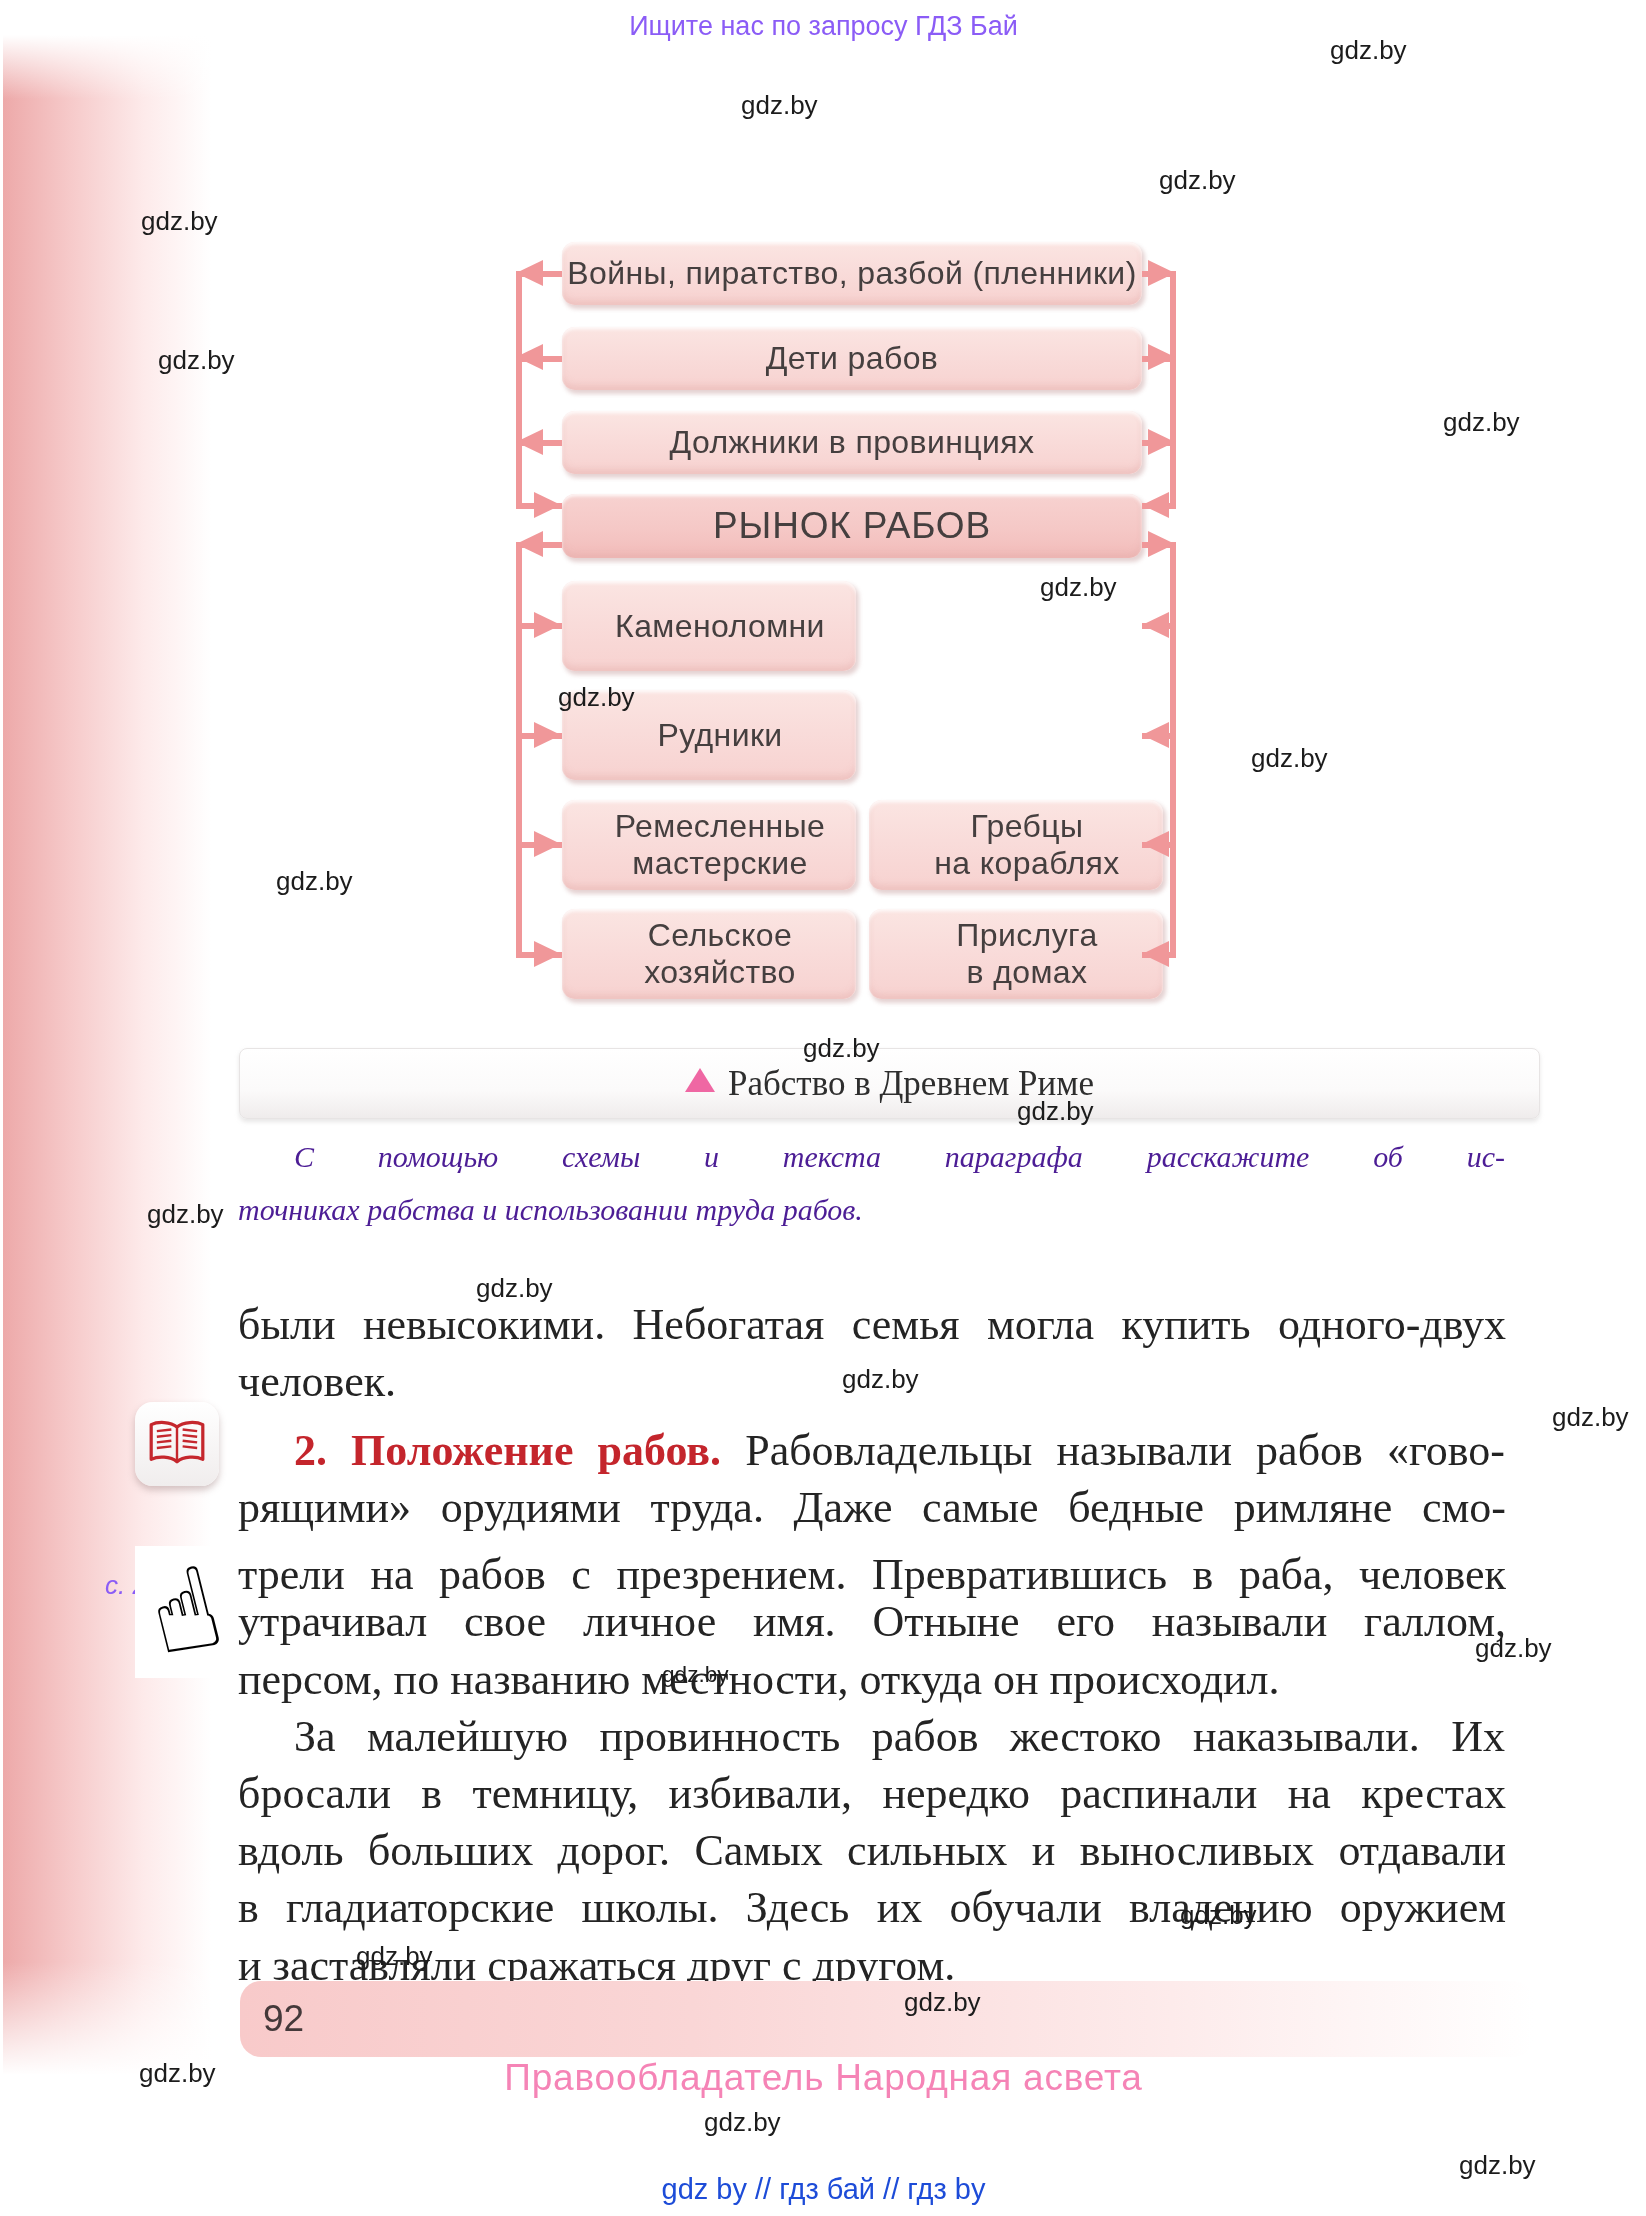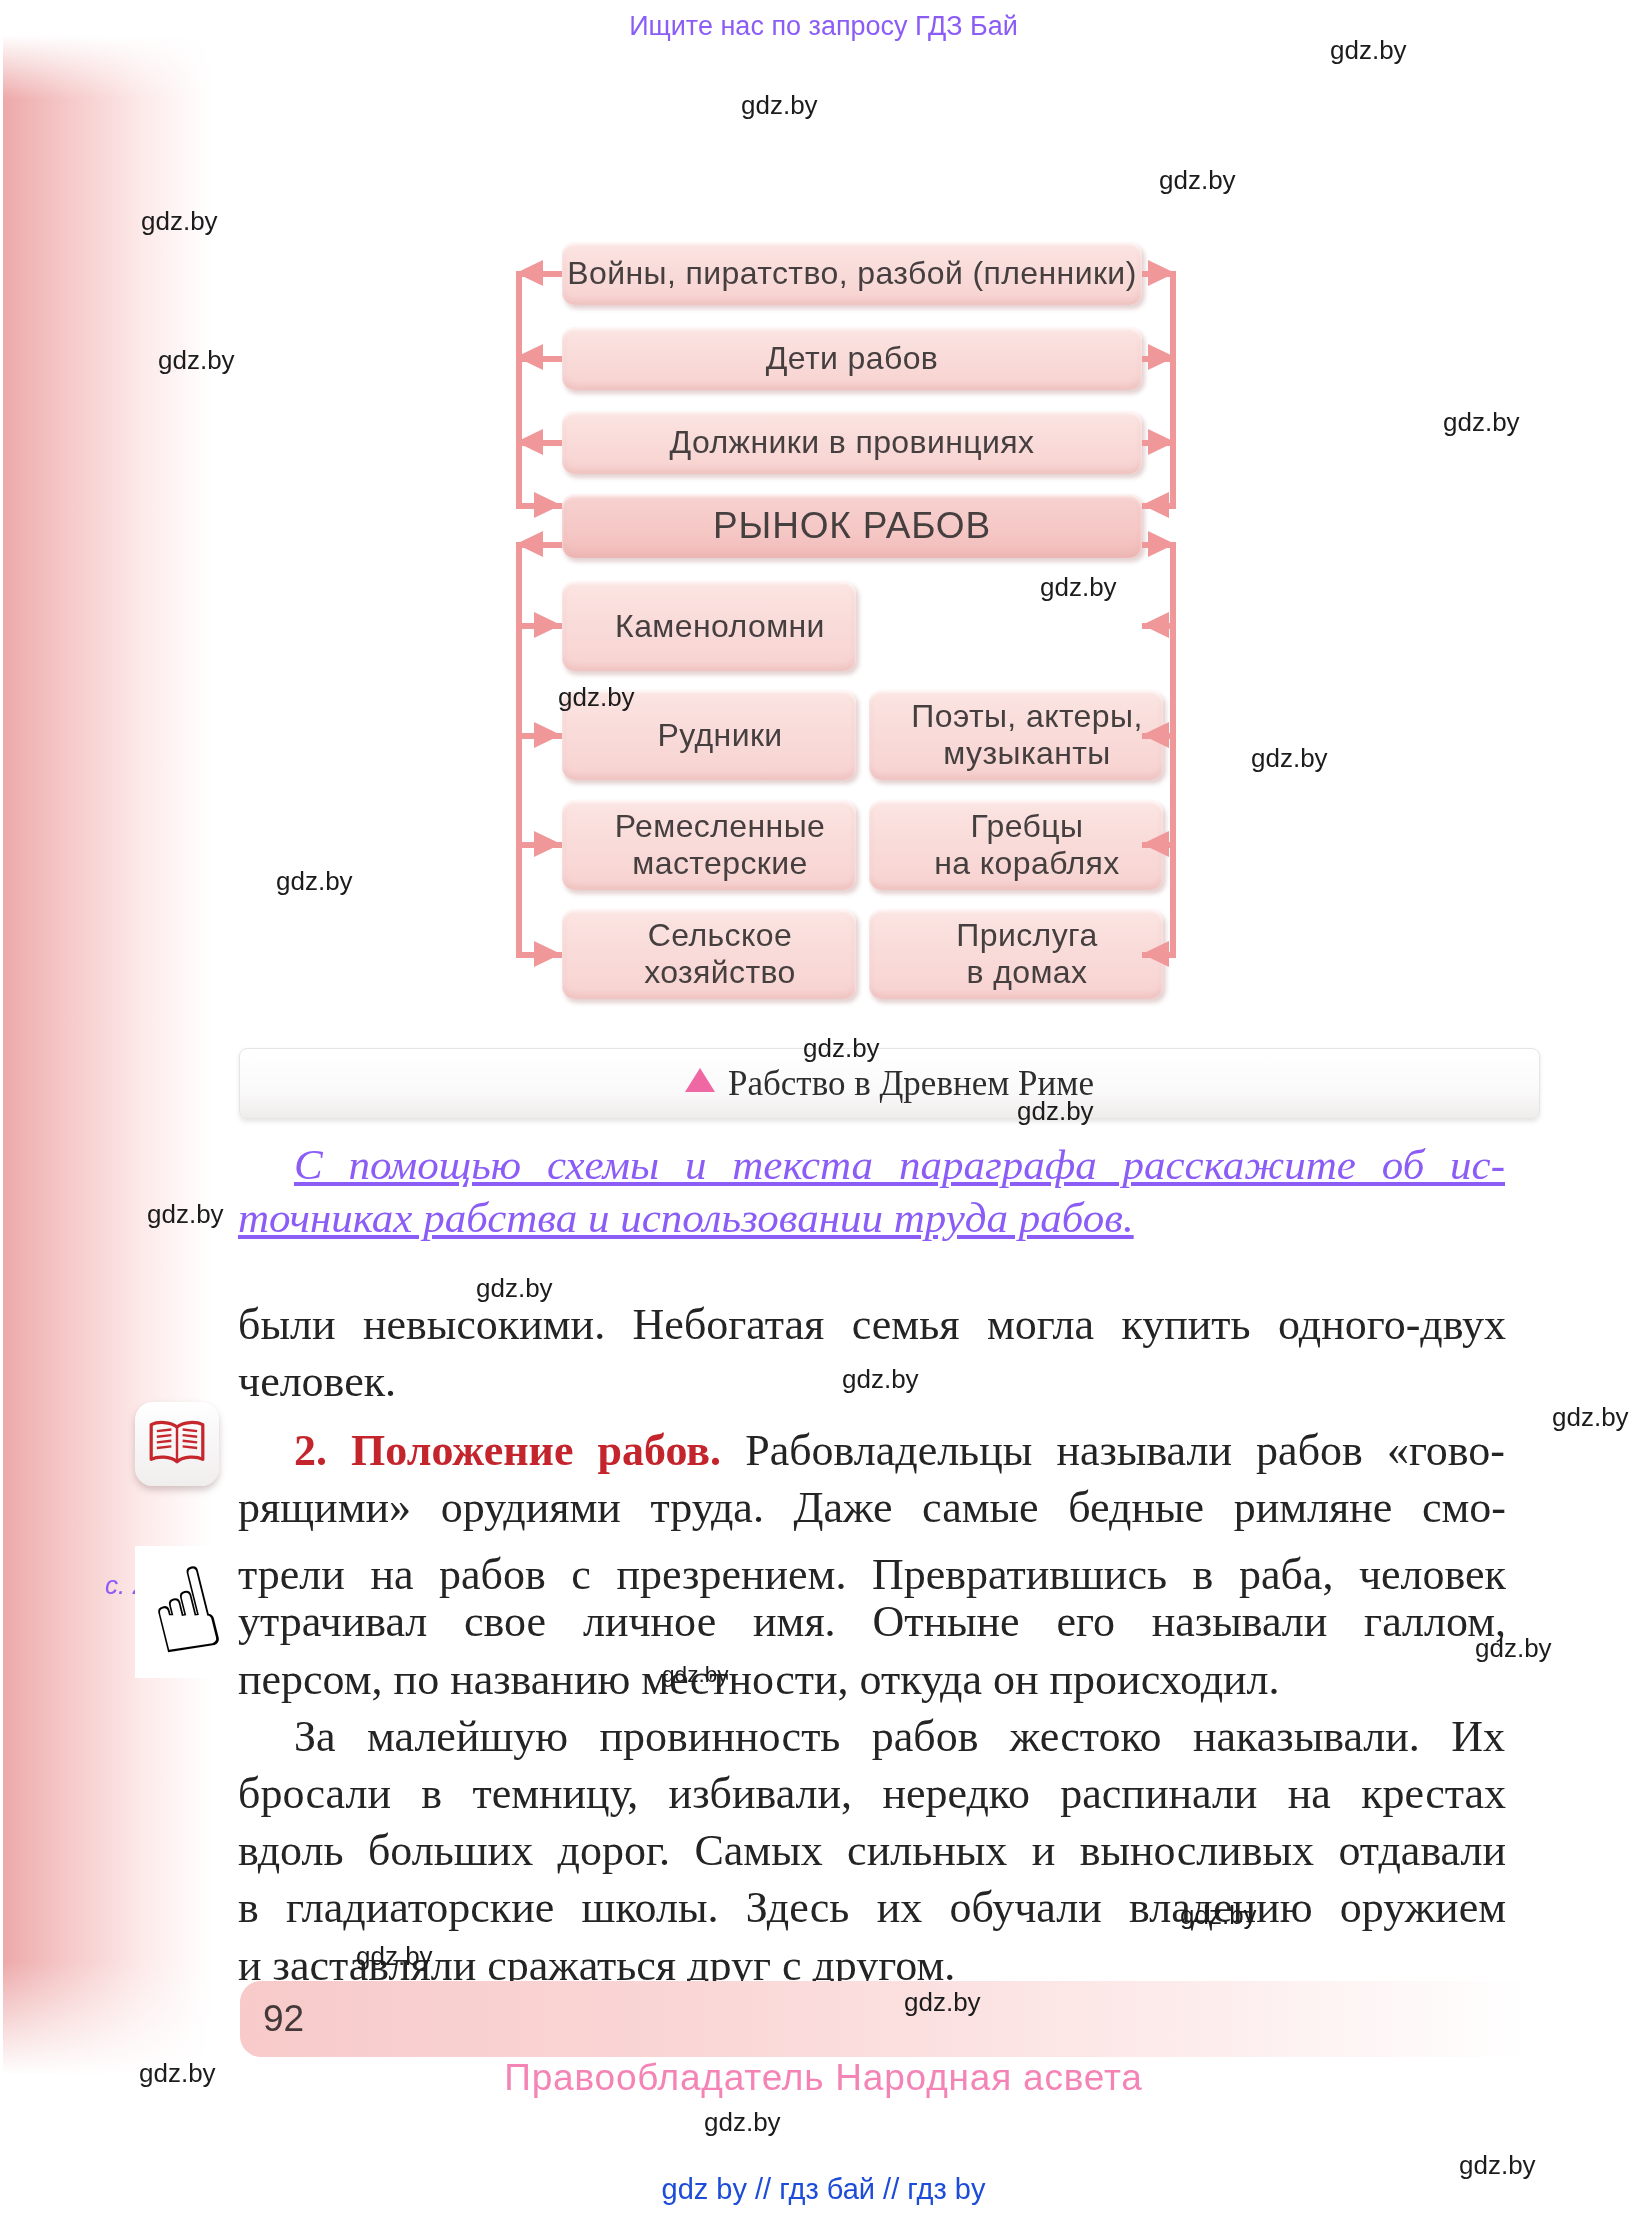--- a/index.html
+++ b/index.html
@@ -53,21 +53,21 @@
   .caption{left:239px;top:1048px;width:1299px;height:69px;border:1.6px solid #e7e4e4;border-radius:8px;
            background:linear-gradient(#ffffff 0%,#fbfafa 60%,#efecec 100%);
            box-shadow:0 2.4px 4px rgba(190,185,185,.35);
            display:flex;align-items:center;justify-content:center;}
   .cap-tri{width:0;height:0;border-left:15.3px solid transparent;border-right:15.3px solid transparent;
            border-bottom:24px solid #ef67a3;margin-right:13px;margin-top:-6.4px;}
   .cap-text{font-family:"Liberation Serif", serif;font-size:35px;color:#2e2e2e;}
 
   
   .task{left:238px;width:1268px;font-family:"Liberation Serif", serif;font-style:italic;
-        font-size:43px;color:#8b5cf6;text-decoration:underline;}
+        font-size:30px;color:#4c1d95;}
   .t1{top:1140px;} .t2{top:1193px;}
 
   
   .bline{left:238px;width:1268px;height:57px;font-family:"Liberation Serif", serif;
          font-size:44px;line-height:57px;color:#242424;white-space:nowrap;}
   .j{white-space:normal;text-align:justify;text-align-last:justify;}
   .ind{padding-left:56px;width:1211px;}
   .red{color:#c4252c;font-weight:bold;}
   .bA1{top:1296px;} .bA2{top:1353px;}
   .bB1{top:1422px;} .bB2{top:1479px;} .bB3{top:1536px;margin-top:10px;} .bB4{top:1593px;} .bB5{top:1651px;}
@@ -131,22 +131,20 @@
   <div class="dbox src s3">Должники в провинциях</div>
 
   <div class="dbox market">РЫНОК РАБОВ</div>
 
   <div class="dbox use ul u1">Каменоломни</div>
   <div class="dbox use ul u2">Рудники</div>
   <div class="dbox use ul u3">Ремесленные
 мастерские</div>
   <div class="dbox use ul u4">Сельское
 хозяйство</div>
-  <div class="dbox use ur u2">Поэты, актеры,
-музыканты</div>
   <div class="dbox use ur u3">Гребцы
 на кораблях</div>
   <div class="dbox use ur u4">Прислуга
 в домах</div>
 
   <div class="ln vln" style="left:35px;top:37px;height:238px;"></div>
   <div class="ln hln" style="left:39px;top:37px;width:42px;"></div>
   <div class="ah l" style="left:35px;top:26px;"></div>
   <div class="ln hln" style="left:39px;top:122px;width:42px;"></div>
   <div class="ah l" style="left:35px;top:110px;"></div>

